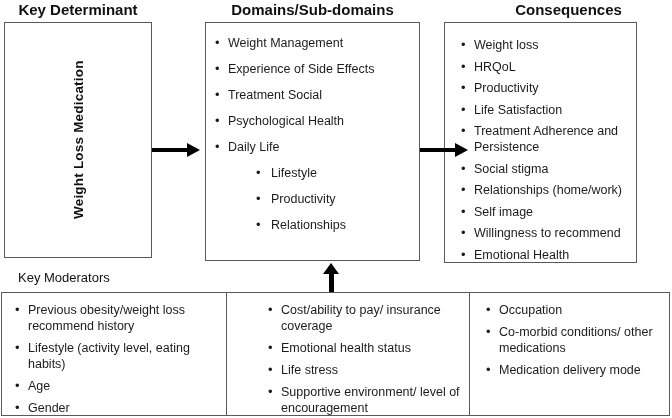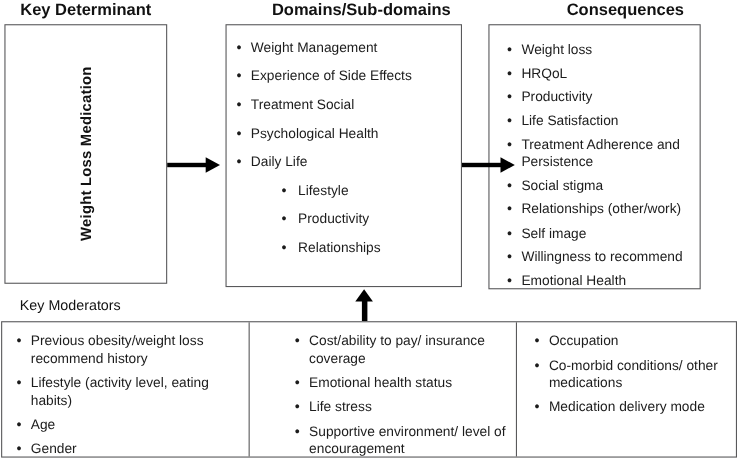--- a/index.html
+++ b/index.html
@@ -17,21 +17,21 @@
   .col-title {
     position: absolute;
     top: 1px;
     font-size: 15px;
     font-weight: bold;
     text-align: center;
     color: #111;
     white-space: nowrap;
   }
   .t-left  { left: 4px;   width: 148px; }
-  .t-mid   { left: 221px; width: 215px; }
+  .t-mid   { left: 205px; width: 215px; }
   .t-right { left: 472px; width: 193px; }
 
   .box {
     position: absolute;
     border: 1.5px solid #59595b;
     background: #ffffff;
   }
   .left-box  { left: 4px;   top: 22px; width: 148px; height: 236px; }
   .mid-box   { left: 205px; top: 22px; width: 215px; height: 239px; }
   .right-box { left: 444px; top: 22px; width: 193px; height: 241px; }
@@ -164,21 +164,21 @@
   </div>
 
   <div class="box right-box">
     <ul class="blist">
       <li>Weight loss</li>
       <li>HRQoL</li>
       <li>Productivity</li>
       <li>Life Satisfaction</li>
       <li>Treatment Adherence and Persistence</li>
       <li>Social stigma</li>
-      <li>Relationships (other/work)</li>
+      <li>Relationships (home/work)</li>
       <li>Self image</li>
       <li>Willingness to recommend</li>
       <li>Emotional Health</li>
     </ul>
   </div>
 
   <div class="arrow arrow-1">
     <div class="shaft-h"></div>
     <div class="head-r"></div>
   </div>

